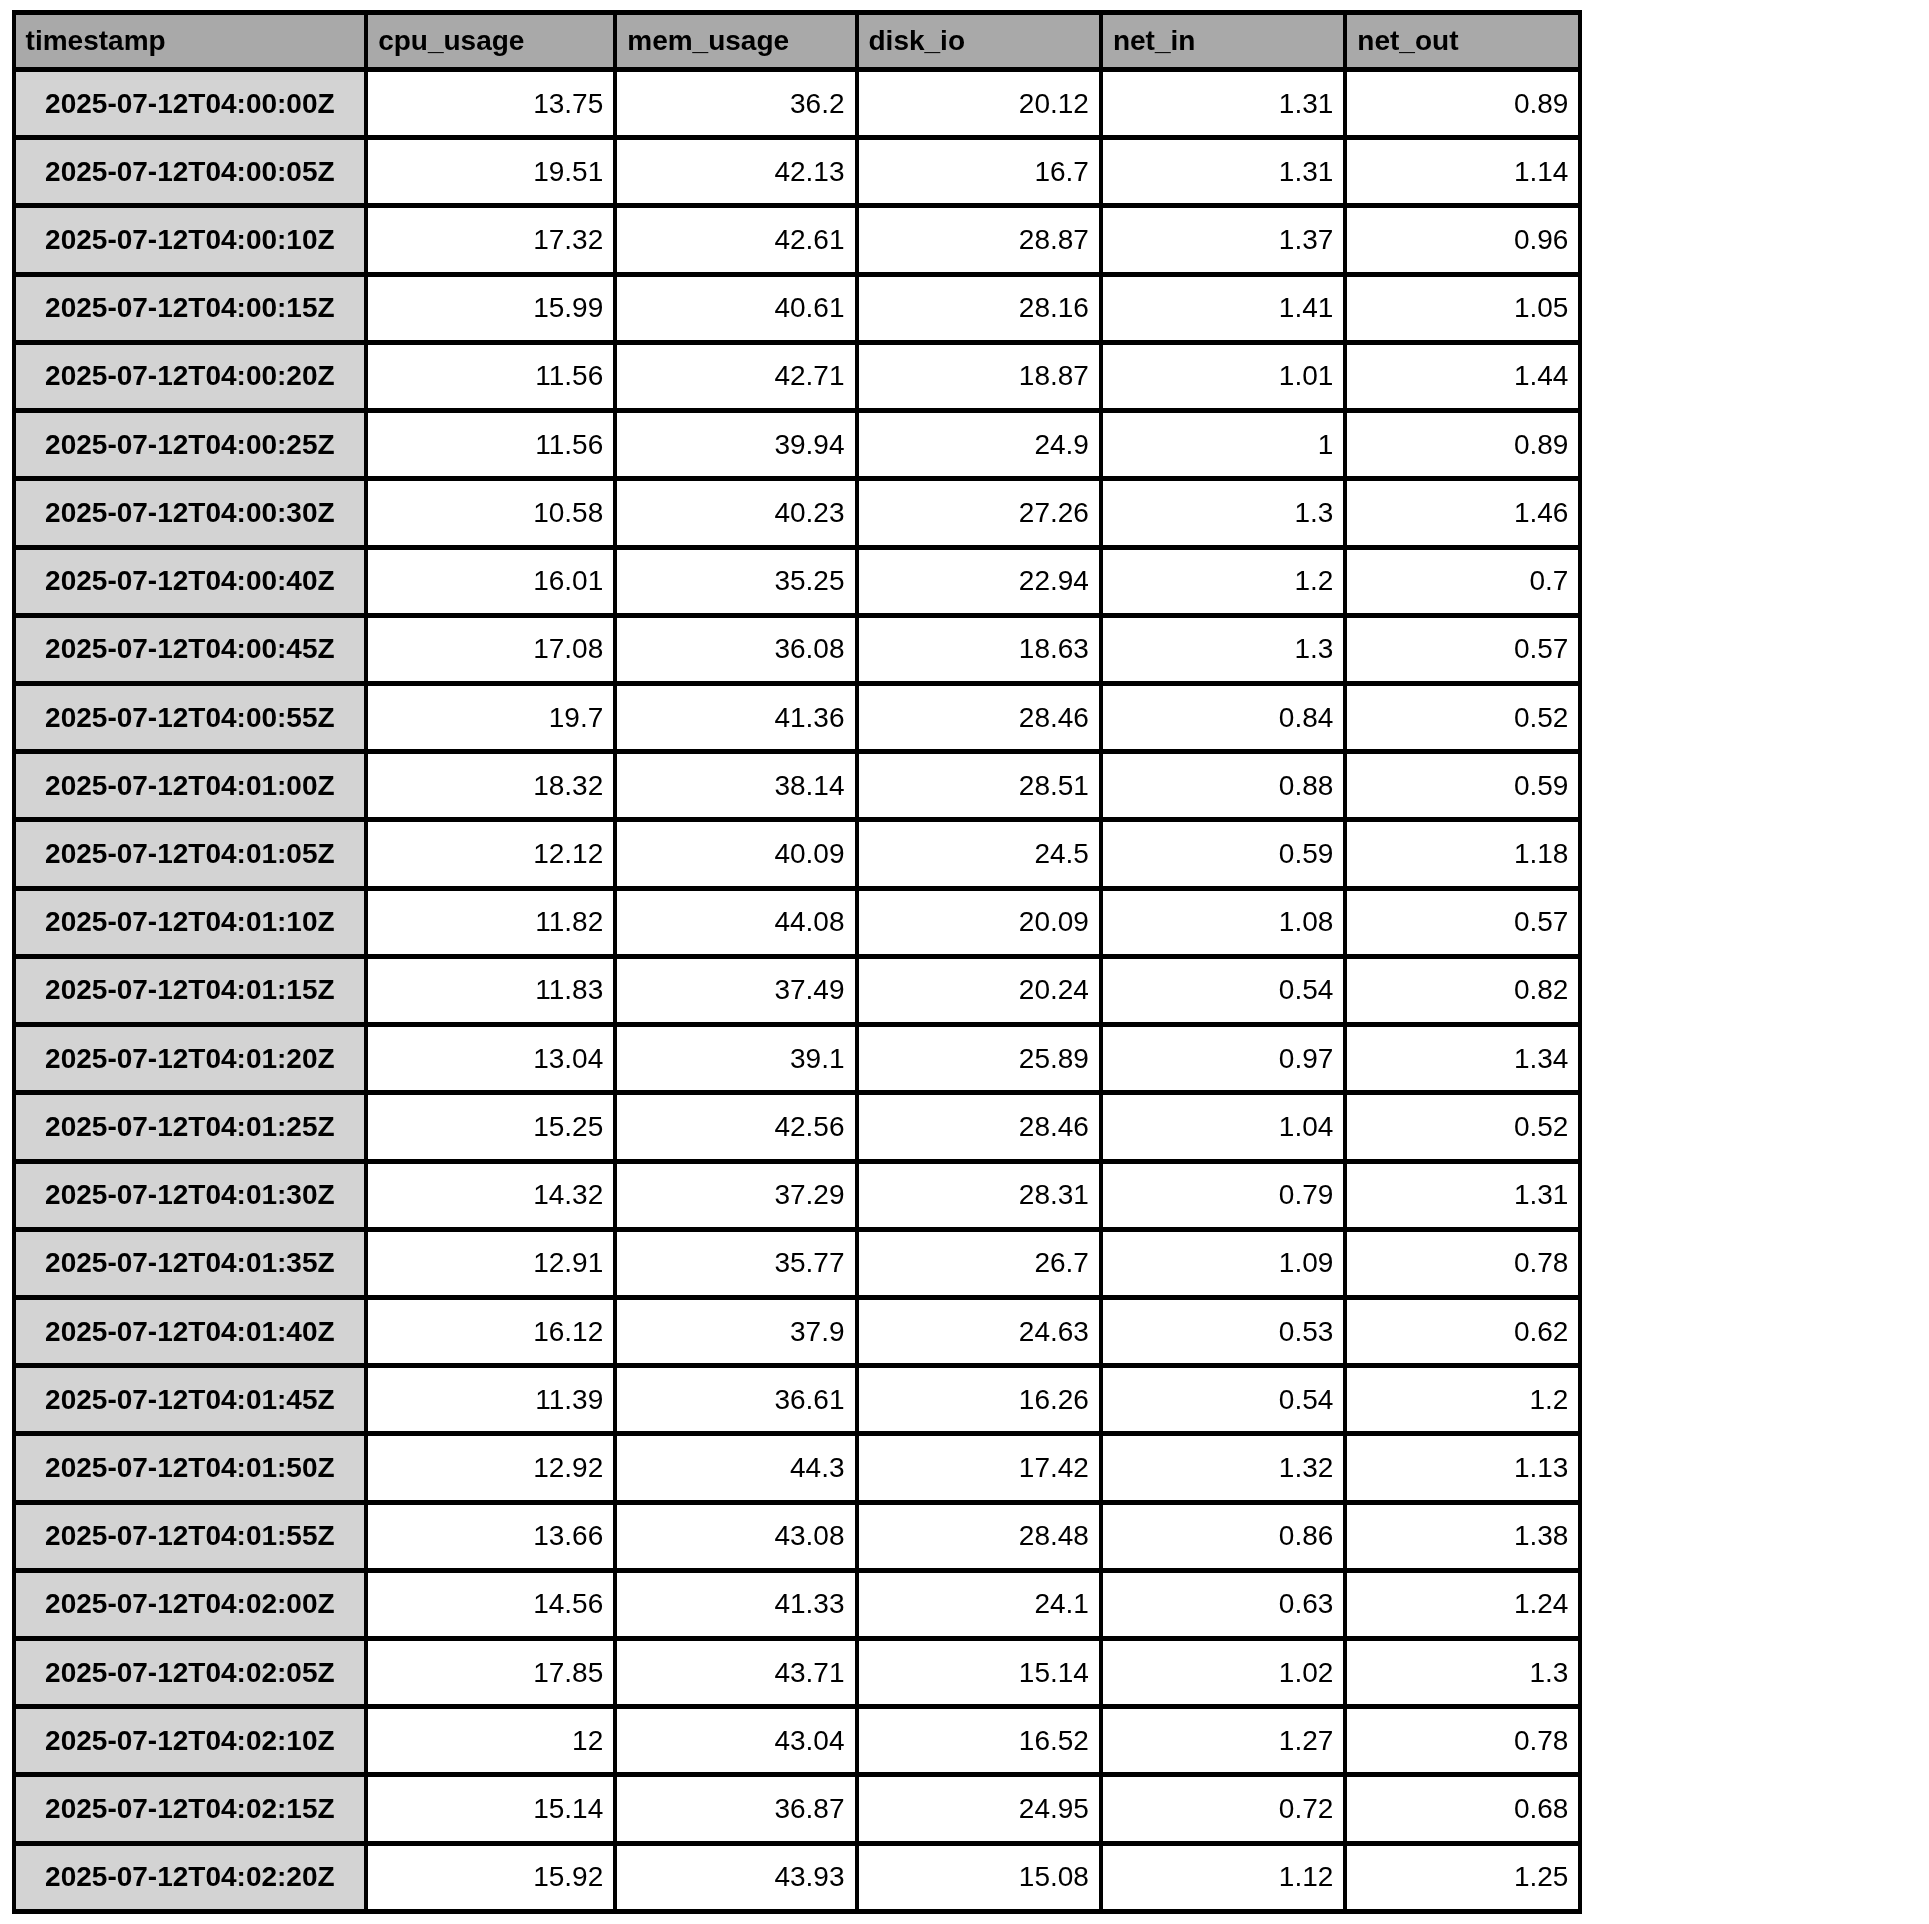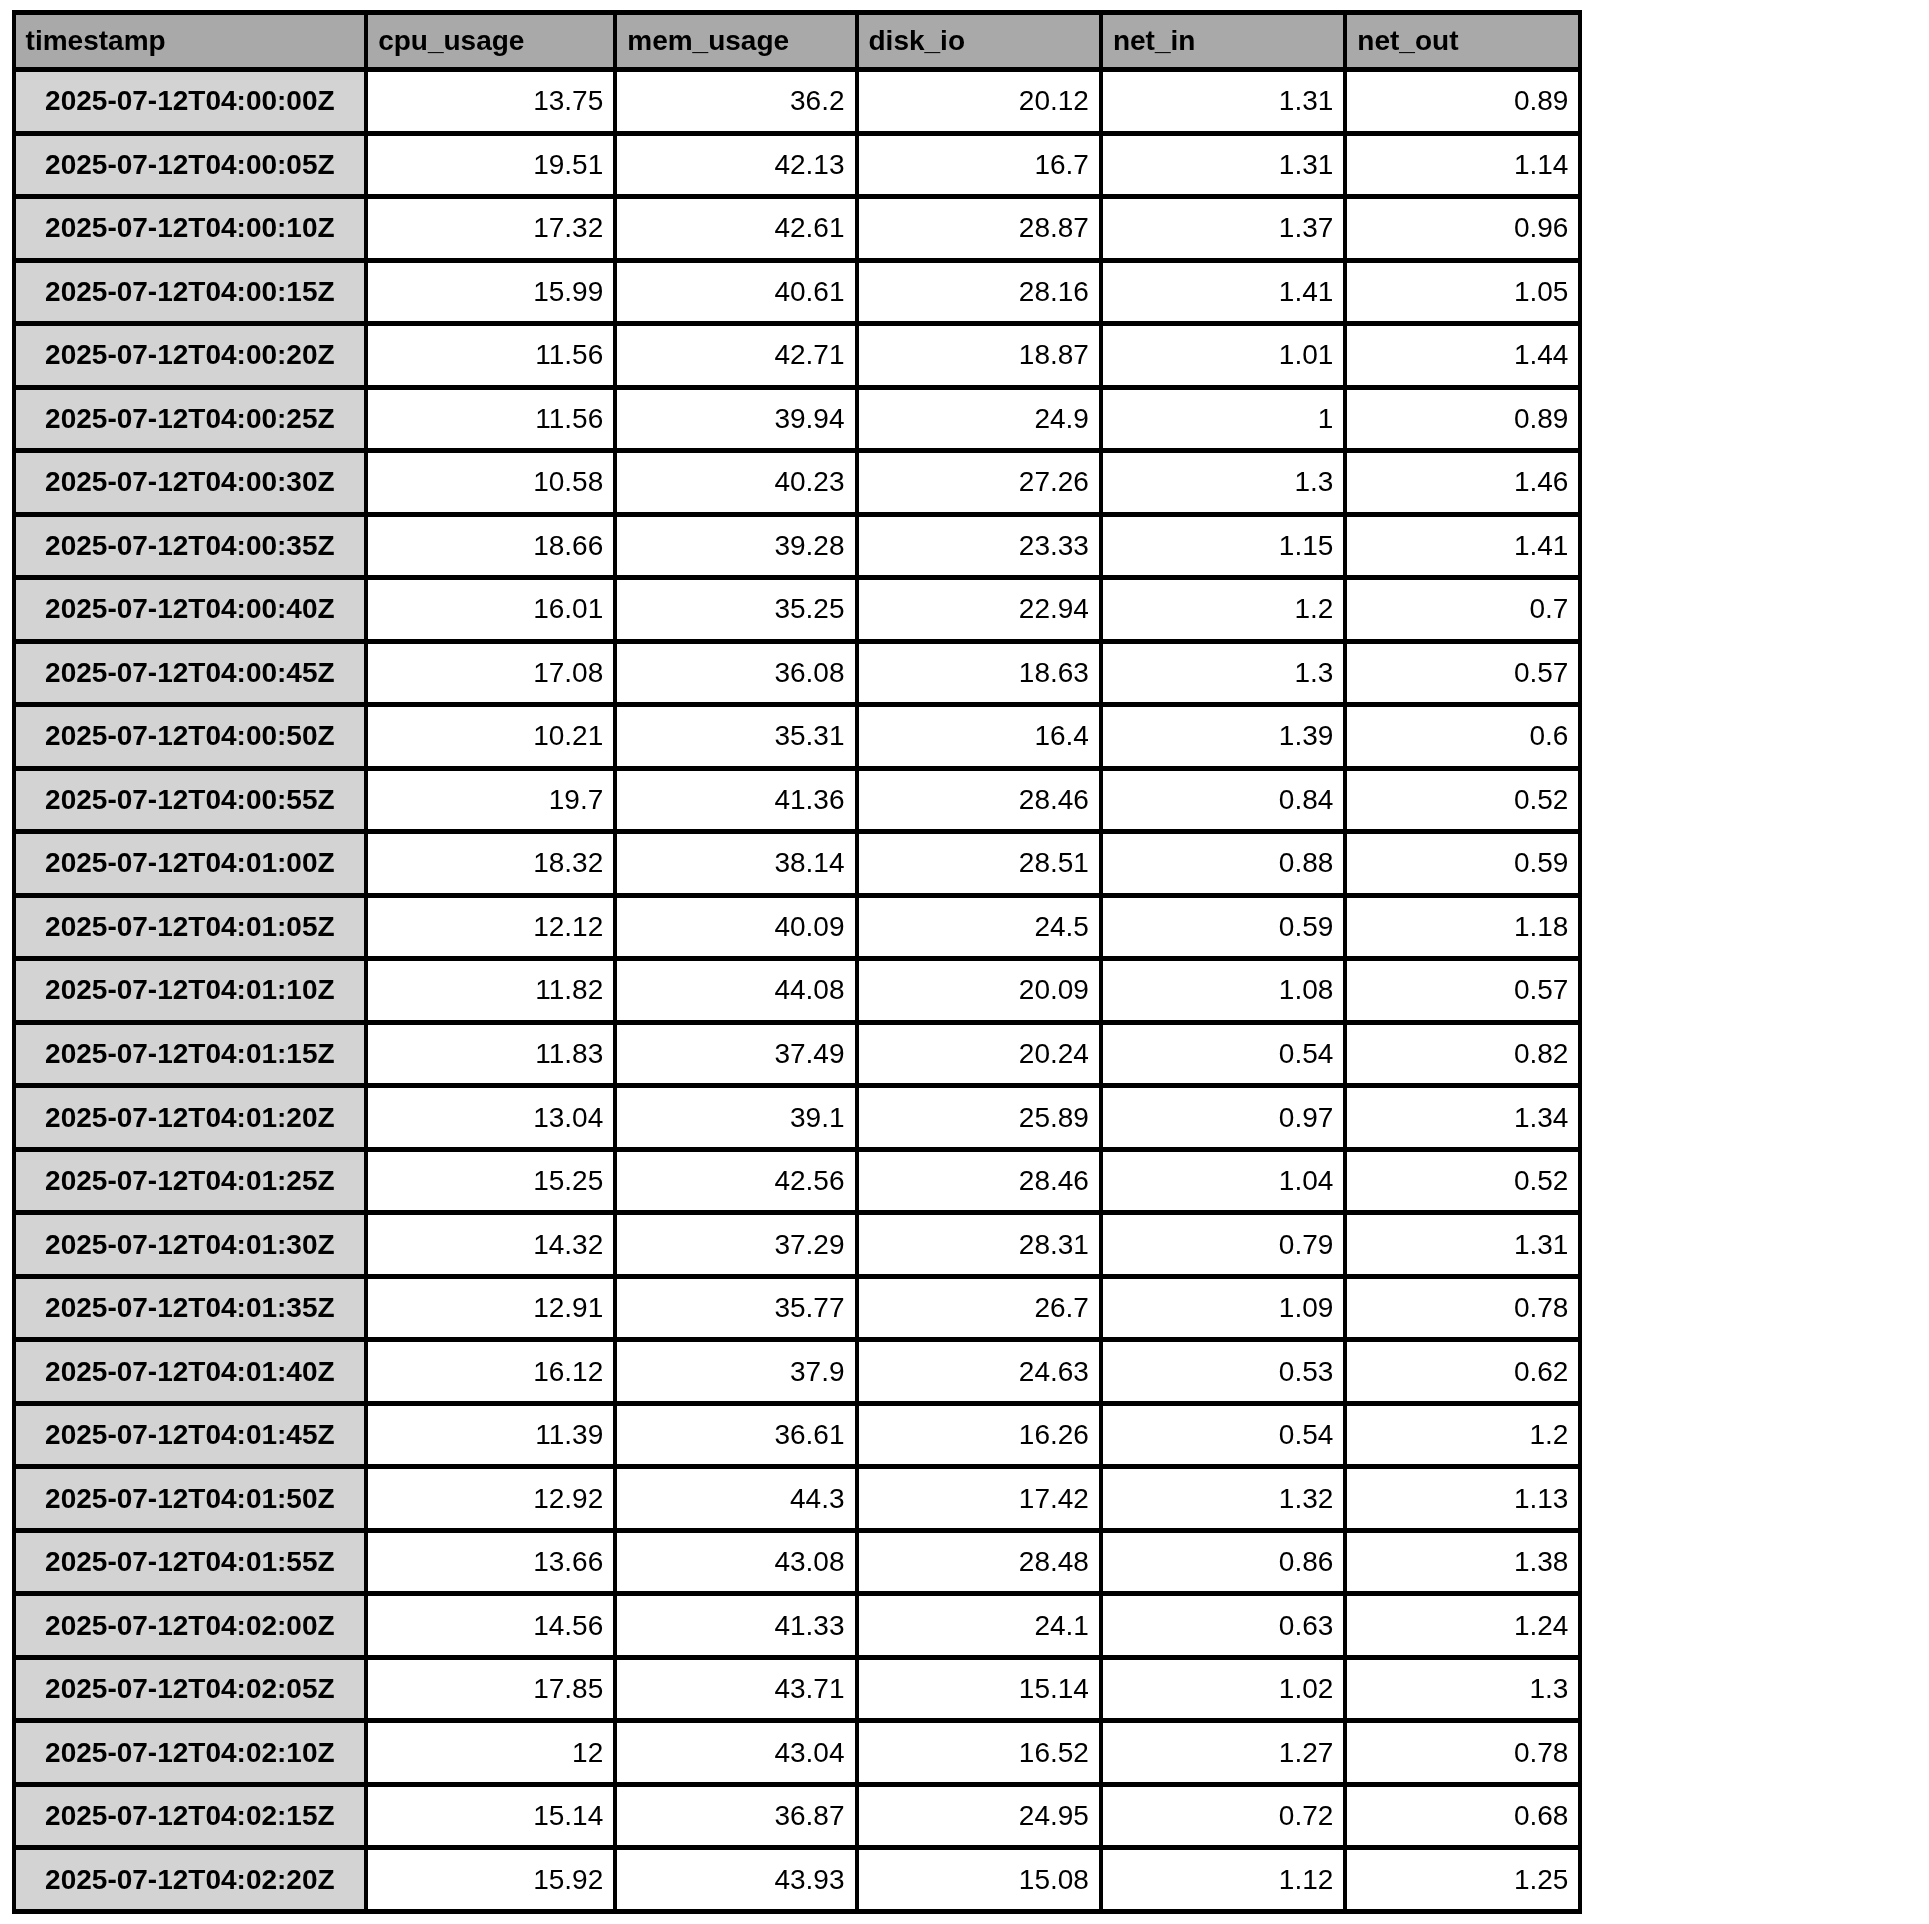--- a/index.html
+++ b/index.html
@@ -127,52 +127,36 @@
         </tr>
         <tr>
           <th scope="row">2025-07-12T04:00:30Z</th>
           <td>10.58</td>
           <td>40.23</td>
           <td>27.26</td>
           <td>1.3</td>
           <td>1.46</td>
         </tr>
         <tr>
-          <th scope="row">2025-07-12T04:00:35Z</th>
-          <td>18.66</td>
-          <td>39.28</td>
-          <td>23.33</td>
-          <td>1.15</td>
-          <td>1.41</td>
-        </tr>
-        <tr>
           <th scope="row">2025-07-12T04:00:40Z</th>
           <td>16.01</td>
           <td>35.25</td>
           <td>22.94</td>
           <td>1.2</td>
           <td>0.7</td>
         </tr>
         <tr>
           <th scope="row">2025-07-12T04:00:45Z</th>
           <td>17.08</td>
           <td>36.08</td>
           <td>18.63</td>
           <td>1.3</td>
           <td>0.57</td>
         </tr>
         <tr>
-          <th scope="row">2025-07-12T04:00:50Z</th>
-          <td>10.21</td>
-          <td>35.31</td>
-          <td>16.4</td>
-          <td>1.39</td>
-          <td>0.6</td>
-        </tr>
-        <tr>
           <th scope="row">2025-07-12T04:00:55Z</th>
           <td>19.7</td>
           <td>41.36</td>
           <td>28.46</td>
           <td>0.84</td>
           <td>0.52</td>
         </tr>
         <tr>
           <th scope="row">2025-07-12T04:01:00Z</th>
           <td>18.32</td>

